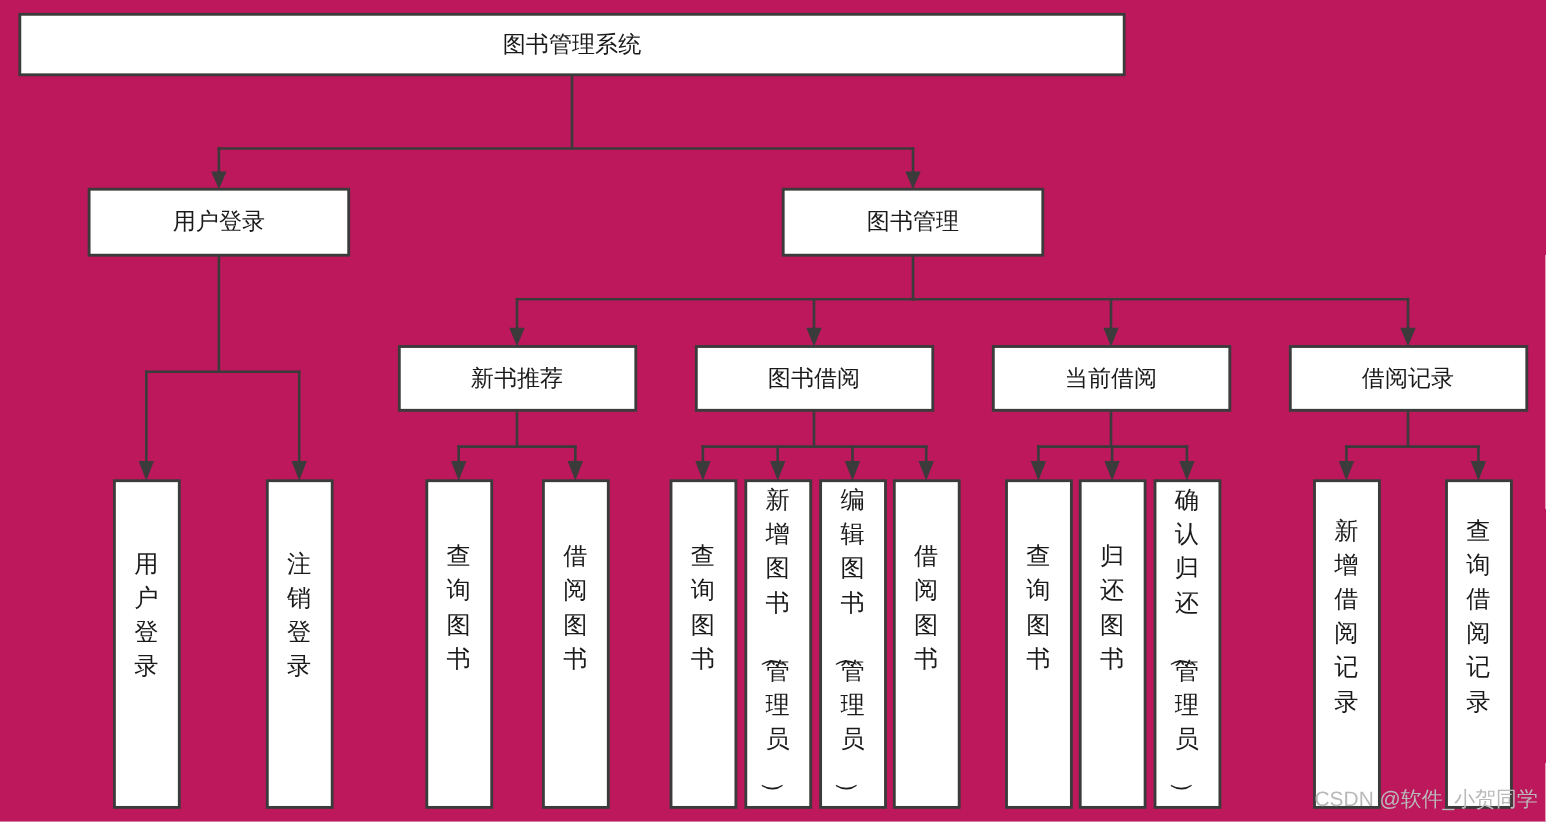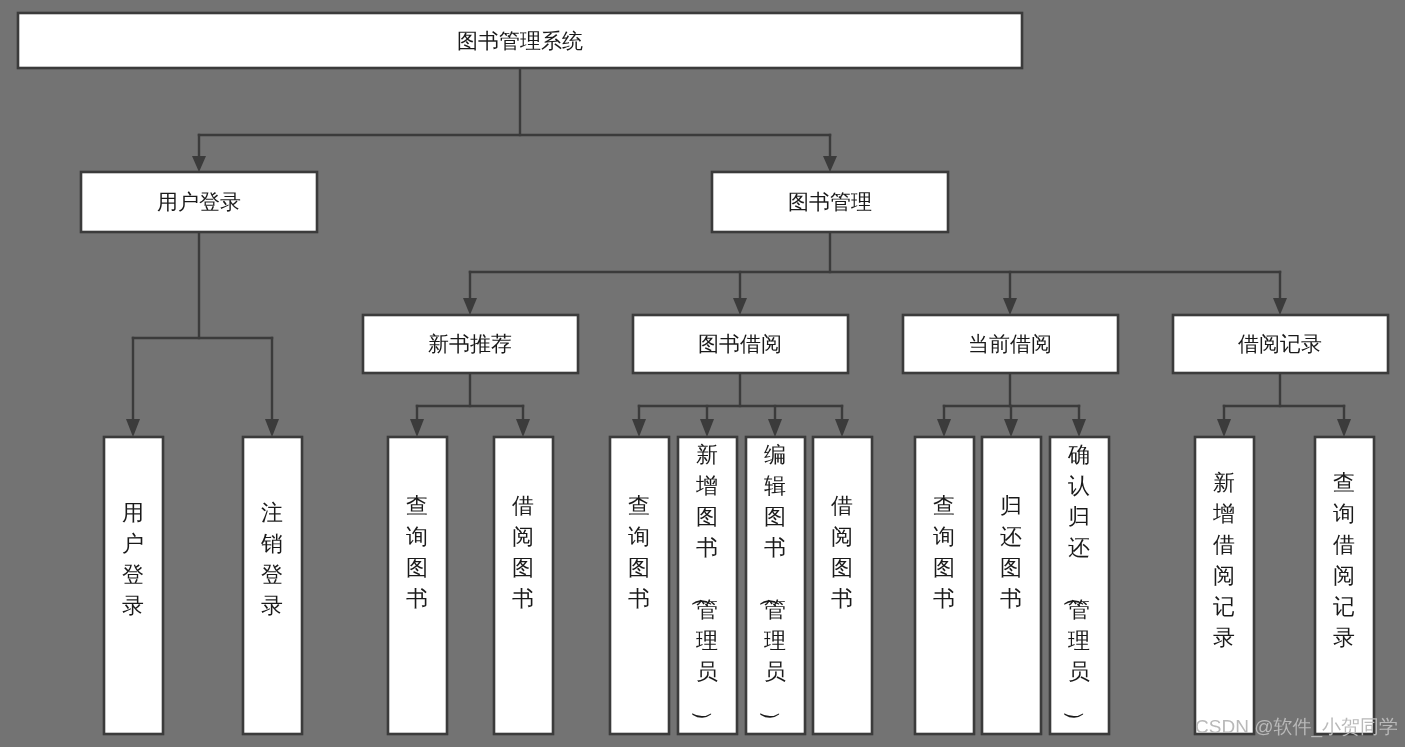--- a/index.html
+++ b/index.html
@@ -8,21 +8,21 @@
     padding: 0;
     background: #ffffff;
   }
   body {
     font-family: "Liberation Sans", "DejaVu Sans", sans-serif;
   }
   #diagram-root {
     position: relative;
     width: 1405px;
     height: 747px;
-    background: #737373;
+    background: #be185d;
     overflow: hidden;
   }
   svg#tree-svg {
     position: absolute;
     top: 0;
     left: 0;
     width: 1405px;
     height: 747px;
     display: block;
   }

